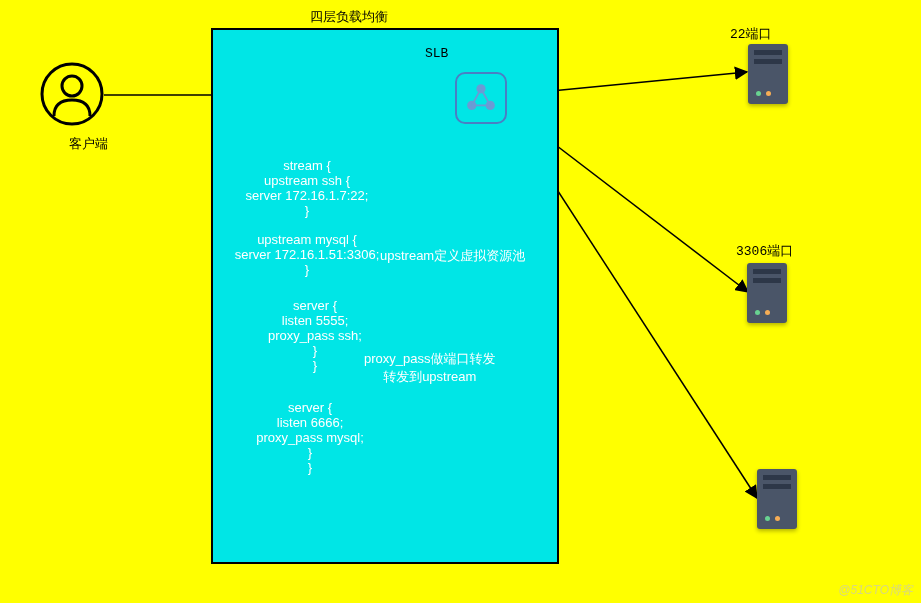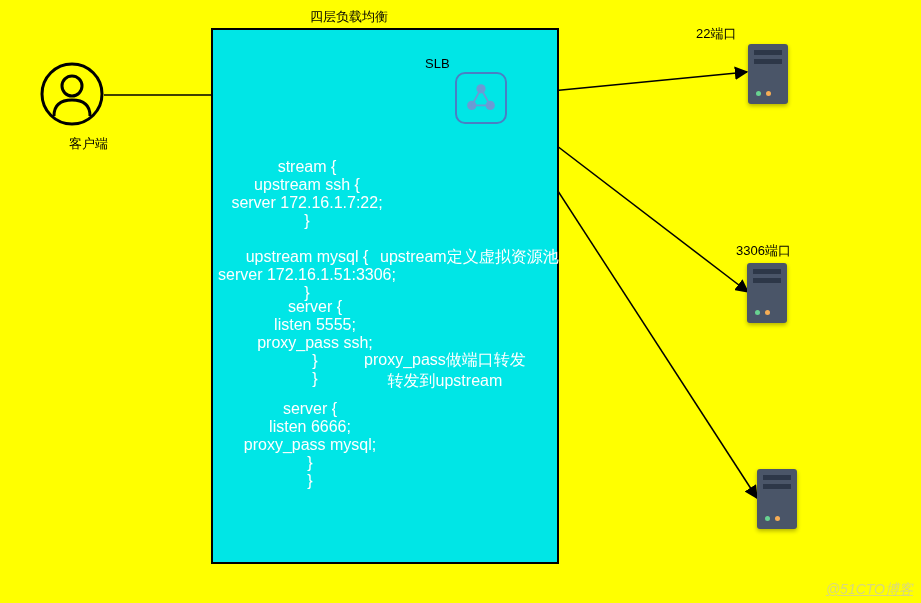--- a/index.html
+++ b/index.html
@@ -6,22 +6,22 @@
     body {
       width: 921px;
       height: 603px;
       background: #ffff00;
       position: relative;
       font-family: "Microsoft YaHei", sans-serif;
       font-size: 13px;
       overflow: hidden;
     }
     .abs { position: absolute; }
-    .label { color: #000; white-space: nowrap; }
-    .config-text { color: #fff; font-size: 16px; white-space: pre; text-align: center; }
+    .label { color: #000; white-space: nowrap; font-family: Liberation Mono, monospace; }
+    .config-text { color: #fff; font-size: 13px; white-space: pre; text-align: center; }
     .server-box {
       width: 40px;
       height: 60px;
       background: #4a5568;
       border-radius: 3px;
       position: absolute;
       box-shadow: 0 2px 4px rgba(0,0,0,0.3);
     }
     .server-box::before {
       content: "";
@@ -59,23 +59,22 @@
       border: 2px solid #4a7fc4;
       border-radius: 10px;
       background: transparent;
     }
     .slb-inner svg { width: 100%; height: 100%; }
     .watermark {
       position: absolute;
       right: 8px;
       bottom: 4px;
       color: rgba(200,200,180,0.7);
-      font-size: 14px;
+      font-size: 12px;
       font-style: italic;
-      text-decoration: underline;
     }
   </style>
 </head>
 <body>
 
 <svg class="abs" width="921" height="603" style="left:0;top:0;pointer-events:none">
   <defs>
     <marker id="arrow" viewBox="0 0 10 10" refX="9" refY="5" markerWidth="9" markerHeight="9" orient="auto-start-reverse">
       <path d="M 0 0 L 10 5 L 0 10 z" fill="#000"></path>
     </marker>
@@ -96,57 +95,57 @@
     <circle cx="32" cy="24" r="10" fill="none" stroke="#000" stroke-width="3"></circle>
     <path d="M 14 54 Q 14 38 32 38 Q 50 38 50 54" fill="none" stroke="#000" stroke-width="3"></path>
   </svg>
 </div>
 <div class="abs label" style="left:69px;top:135px">客户端</div>
 
 <div class="abs label" style="left:310px;top:8px">四层负载均衡</div>
 
 <div class="main-box"></div>
 
-<div class="abs label" style="left:425px;top:56px">SLB</div>
+<div class="abs label" style="left:425px;top:46px">SLB</div>
 <div class="abs slb-box" style="left:455px;top:72px">
   <div class="slb-inner">
     <svg viewBox="0 0 52 52">
       <circle cx="26" cy="16" r="5" fill="#6b9bd4"></circle>
       <circle cx="16" cy="34" r="5" fill="#6b9bd4"></circle>
       <circle cx="36" cy="34" r="5" fill="#6b9bd4"></circle>
       <line x1="26" y1="16" x2="16" y2="34" stroke="#6b9bd4" stroke-width="2"></line>
       <line x1="26" y1="16" x2="36" y2="34" stroke="#6b9bd4" stroke-width="2"></line>
       <line x1="16" y1="34" x2="36" y2="34" stroke="#6b9bd4" stroke-width="2"></line>
     </svg>
   </div>
 </div>
 
 <div class="abs config-text" style="left:222px;top:158px;width:170px">stream {
 upstream ssh {
 server 172.16.1.7:22;
 }</div>
-<div class="abs config-text" style="left:212px;top:248px;width:190px">upstream mysql {
+<div class="abs config-text" style="left:212px;top:232px;width:190px">upstream mysql {
 server 172.16.1.51:3306;
 }</div>
 <div class="abs config-text" style="left:240px;top:298px;width:150px">server {
 listen 5555;
 proxy_pass ssh;
 }
 }</div>
 <div class="abs config-text" style="left:230px;top:400px;width:160px">server {
 listen 6666;
 proxy_pass mysql;
 }
 }</div>
 
 <div class="abs config-text" style="left:380px;top:247px">upstream定义虚拟资源池</div>
 <div class="abs config-text" style="left:364px;top:350px">proxy_pass做端口转发
 转发到upstream</div>
 
-<div class="abs label" style="left:696px;top:25px">22端口</div>
+<div class="abs label" style="left:730px;top:25px">22端口</div>
 <div class="server-box" style="left:748px;top:44px">
     <div class="dots"></div>
   </div>
 
 <div class="abs label" style="left:736px;top:242px">3306端口</div>
 <div class="server-box" style="left:747px;top:263px">
     <div class="dots"></div>
   </div>
 
 <div class="server-box" style="left:757px;top:469px">

